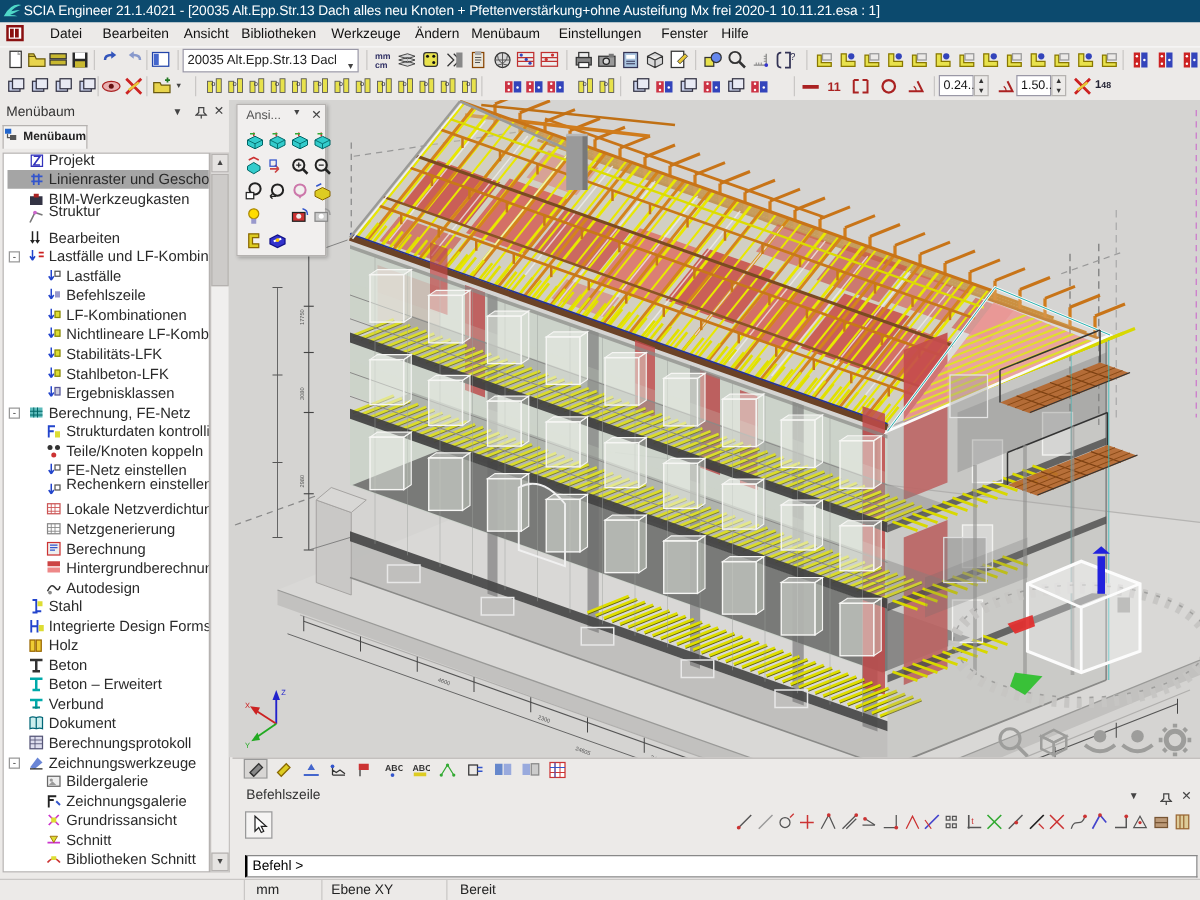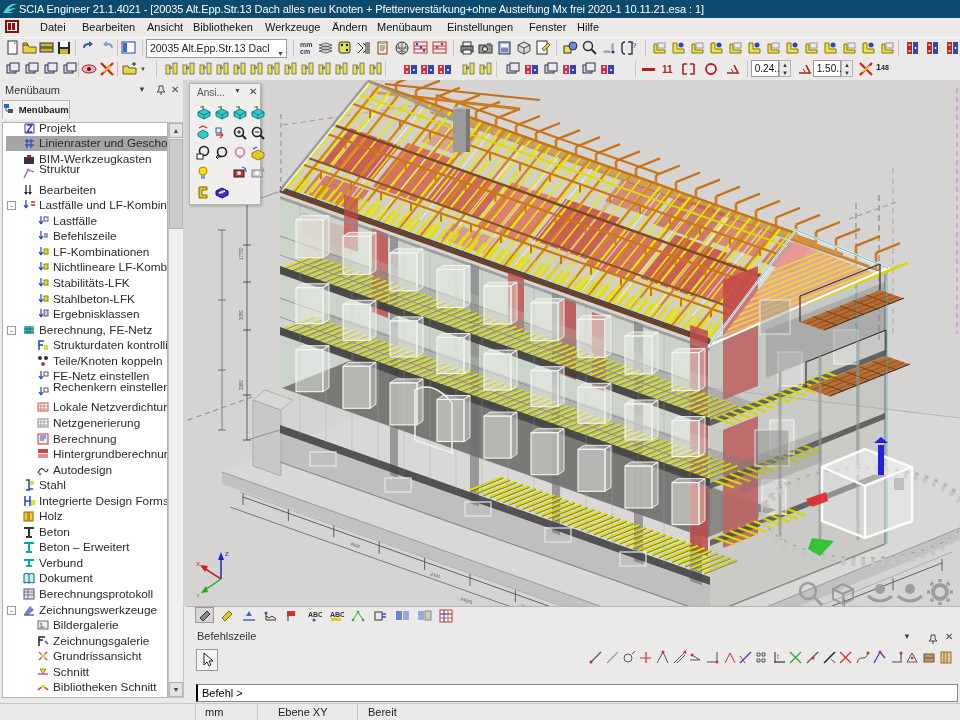--- a/index.html
+++ b/index.html
@@ -1818,15 +1818,15 @@
   </svg>
 <svg width="15" height="15" style="position:absolute;left:939px;top:650px">
     <rect x="2" y="2" width="10" height="11" fill="#dc9" stroke="#963"></rect>
     <path d="M5,2 v11 M8,2 v11" stroke="#963"></path>
   </svg>
 <div style="position:absolute;left:196px;top:684px;width:762px;height:18px;background:#fff;border:1px solid #888;border-left:2px solid #000;font-size:11px;line-height:16px;color:#000"><span style="margin-left:4px">Befehl &gt;</span></div>
 <div class="statusbar">
 <div style="position:absolute;left:195px;top:0;width:1px;height:17px;background:#c9c7c5"></div>
 <div style="position:absolute;left:205px;top:2px;">mm</div>
 <div style="position:absolute;left:257px;top:0;width:1px;height:17px;background:#c9c7c5"></div>
-<div style="position:absolute;left:278px;top:2px;text-align:center;">Ebene XY</div>
+<div style="position:absolute;left:265px;top:2px;text-align:center;">Ebene XY</div>
 <div style="position:absolute;left:357px;top:0;width:1px;height:17px;background:#c9c7c5"></div>
 <div style="position:absolute;left:368px;top:2px;">Bereit</div>
 </div>
 </body></html>

